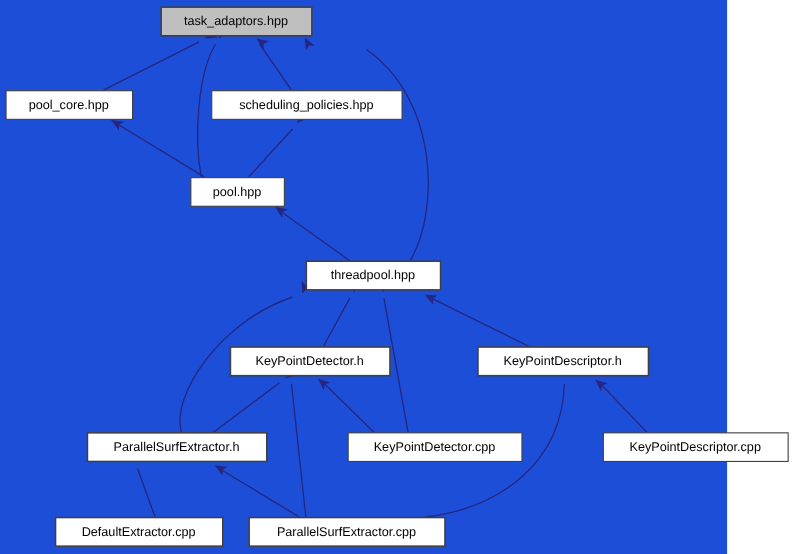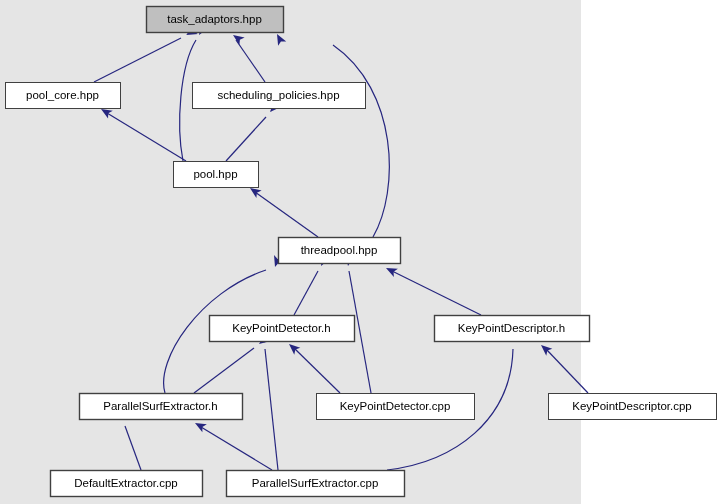--- a/index.html
+++ b/index.html
@@ -9,23 +9,23 @@
     background: #ffffff;
   }
   body {
     width: 723px;
     height: 504px;
     overflow: hidden;
     font-family: "Liberation Sans", "DejaVu Sans", sans-serif;
   }
   #graph-root {
     position: relative;
-    width: 581px;
+    width: 661px;
     height: 504px;
-    background: #e5e5e5;
+    background: #1d4ed8;
   }
   svg#dep-graph {
     display: block;
     width: 723px;
     height: 504px;
   }
   .node-box {
     fill: #ffffff;
     stroke: #404040;
     stroke-width: 1;

